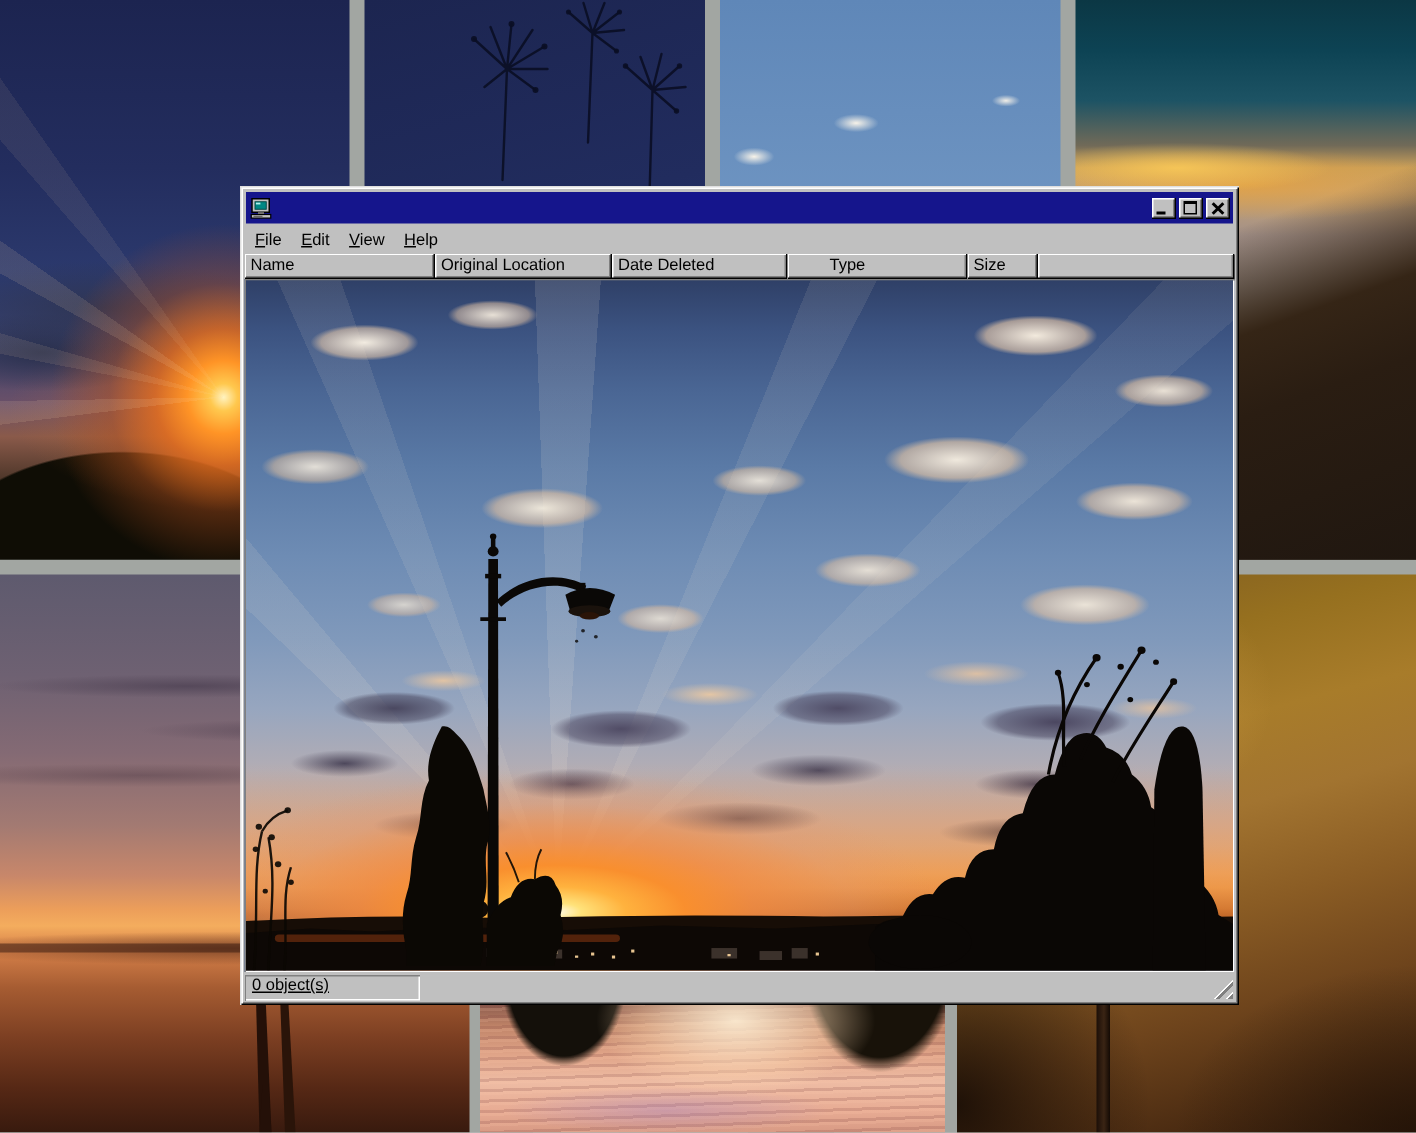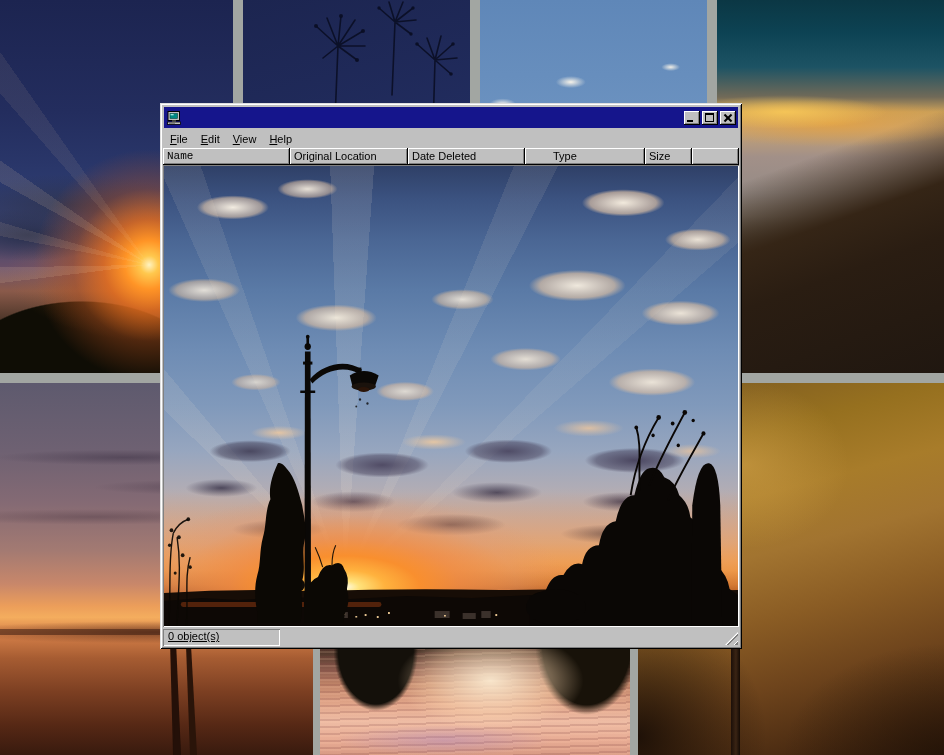--- a/index.html
+++ b/index.html
@@ -71,21 +71,21 @@
     background-image:
       radial-gradient(45% 30% at 35% 22%, rgba(220,170,80,.5), rgba(220,170,80,0) 75%),
       radial-gradient(60% 50% at 0% 95%, rgba(18,9,4,.85), rgba(18,9,4,0) 70%),
       radial-gradient(70% 40% at 100% 100%, rgba(30,16,6,.7), rgba(30,16,6,0) 75%),
       linear-gradient(165deg, #7c5a22 0%, #96701f 18%, #a87c2a 32%, #a27430 45%, #8a5c24 60%, #6e441c 75%, #4c2c12 90%, #341d0c 100%);
   }
   .t7-pole { position:absolute; left:93px; top:150px; width:9px; height:222px;
     background: linear-gradient(90deg,#1c0f08,#3a2414 55%,#140a04); }
 
   
-  .win { position:absolute; left:160px; top:103px; width:582px; height:546px; z-index:10;
+  .win { position:absolute; left:160px; top:124px; width:666px; height:546px; z-index:10;
     background:#c0c0c0; padding:3px; display:flex; flex-direction:column;
     box-shadow: inset 1px 1px 0 #dfdfdf, inset -1px -1px 0 #000, inset 2px 2px 0 #fff, inset -2px -2px 0 #808080; }
   .titlebar { height:21px; flex:none; background:#15158c; display:flex; align-items:center; padding:0 2px; margin:1px; }
   .title-icon { width:16px; height:16px; flex:none; margin-right:3px; }
   .title-text { color:#fff; font-size:11px; font-weight:bold; flex:1; }
   .tb-btns { display:flex; gap:2px; }
   .tb-btn { width:16px; height:14px; background:#c0c0c0; position:relative; flex:none; cursor:default;
     box-shadow: inset -1px -1px 0 #000, inset 1px 1px 0 #fff, inset -2px -2px 0 #808080; }
   .glyph-min { position:absolute; left:3px; bottom:3px; width:6px; height:2px; background:#000; }
   .glyph-max { position:absolute; left:3px; top:2px; width:9px; height:9px; border:1px solid #000; border-top-width:2px; }
@@ -94,21 +94,21 @@
   .glyph-close::before { transform:rotate(45deg); }
   .glyph-close::after  { transform:rotate(-45deg); }
 
   .menubar { height:19px; flex:none; display:flex; align-items:center; padding-left:1px; }
   .menu-item { font-size:11px; color:#000; padding:2px 6px; margin-right:1px; }
   .hk { text-decoration: underline; }
 
   .headerrow { height:17px; flex:none; display:flex; background:#c0c0c0; }
   .hcell { height:17px; font-size:11px; color:#000; padding:2px 4px 0 4px; overflow:hidden; white-space:nowrap;
     background:#c0c0c0; box-shadow: inset -1px -1px 0 #000, inset 1px 1px 0 #fff, inset -2px -2px 0 #808080; }
-  .hc1{width:127px;font-family:Liberation Mono, monospace;} .hc2{width:118px;} .hc3{width:117px;} .hc4{width:120px;padding-left:28px;}
+  .hc1{width:127px;} .hc2{width:118px;} .hc3{width:117px;} .hc4{width:120px;padding-left:28px;}
   .hc5{width:47px; text-align:left; padding-right:6px;} .hc6{flex:1;}
 
   .listview { position:relative; flex:1; overflow:hidden; background:#3a4a6a;
     box-shadow: inset 1px 1px 0 #808080, inset -1px -1px 0 #fff; }
   .layer { position:absolute; inset:1px; }
 
   
   .ph-sky { background-image: linear-gradient(180deg,
       #2f4067 0%, #3b5280 7%, #4a6694 16%, #5a7aa6 27%, #6e8cb4 40%, #8099bb 52%,
       #97a6bf 62%, #b3adb4 71%, #cfa893 79%, #e8a468 86%, #d98a42 91%, #9c5520 93.5%, #1a0d06 94.5%, #140a05 100%); }

